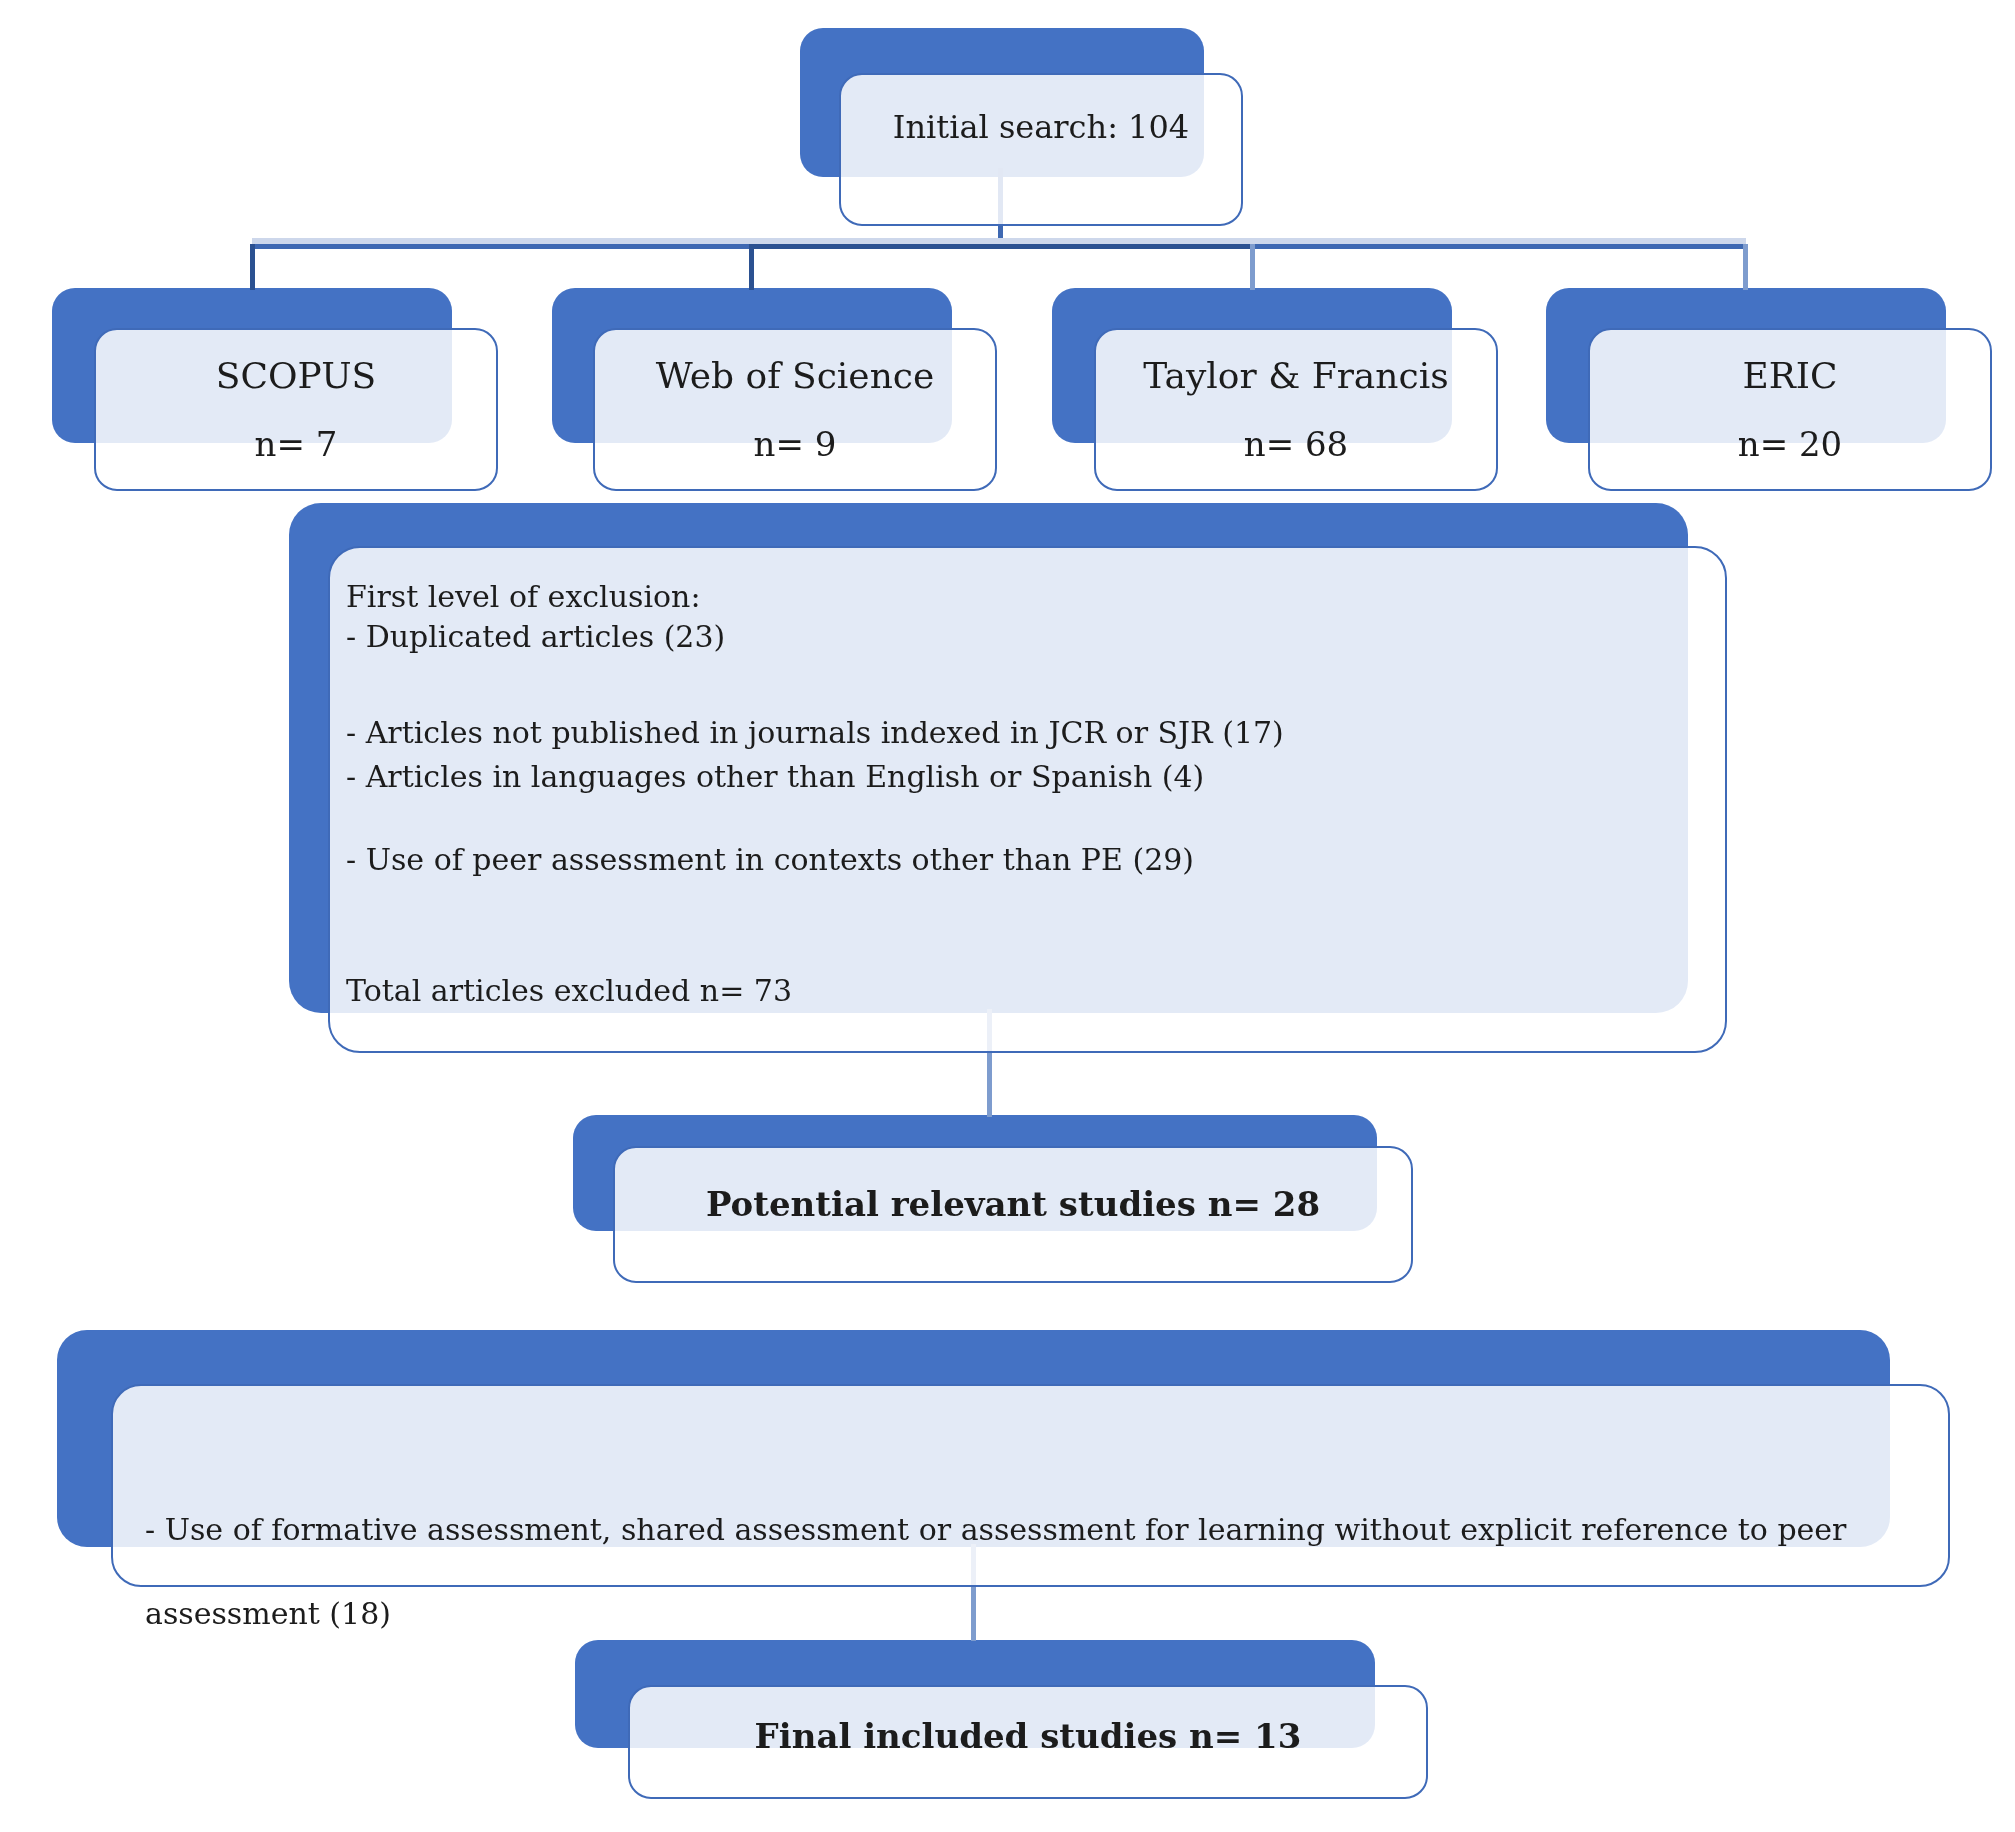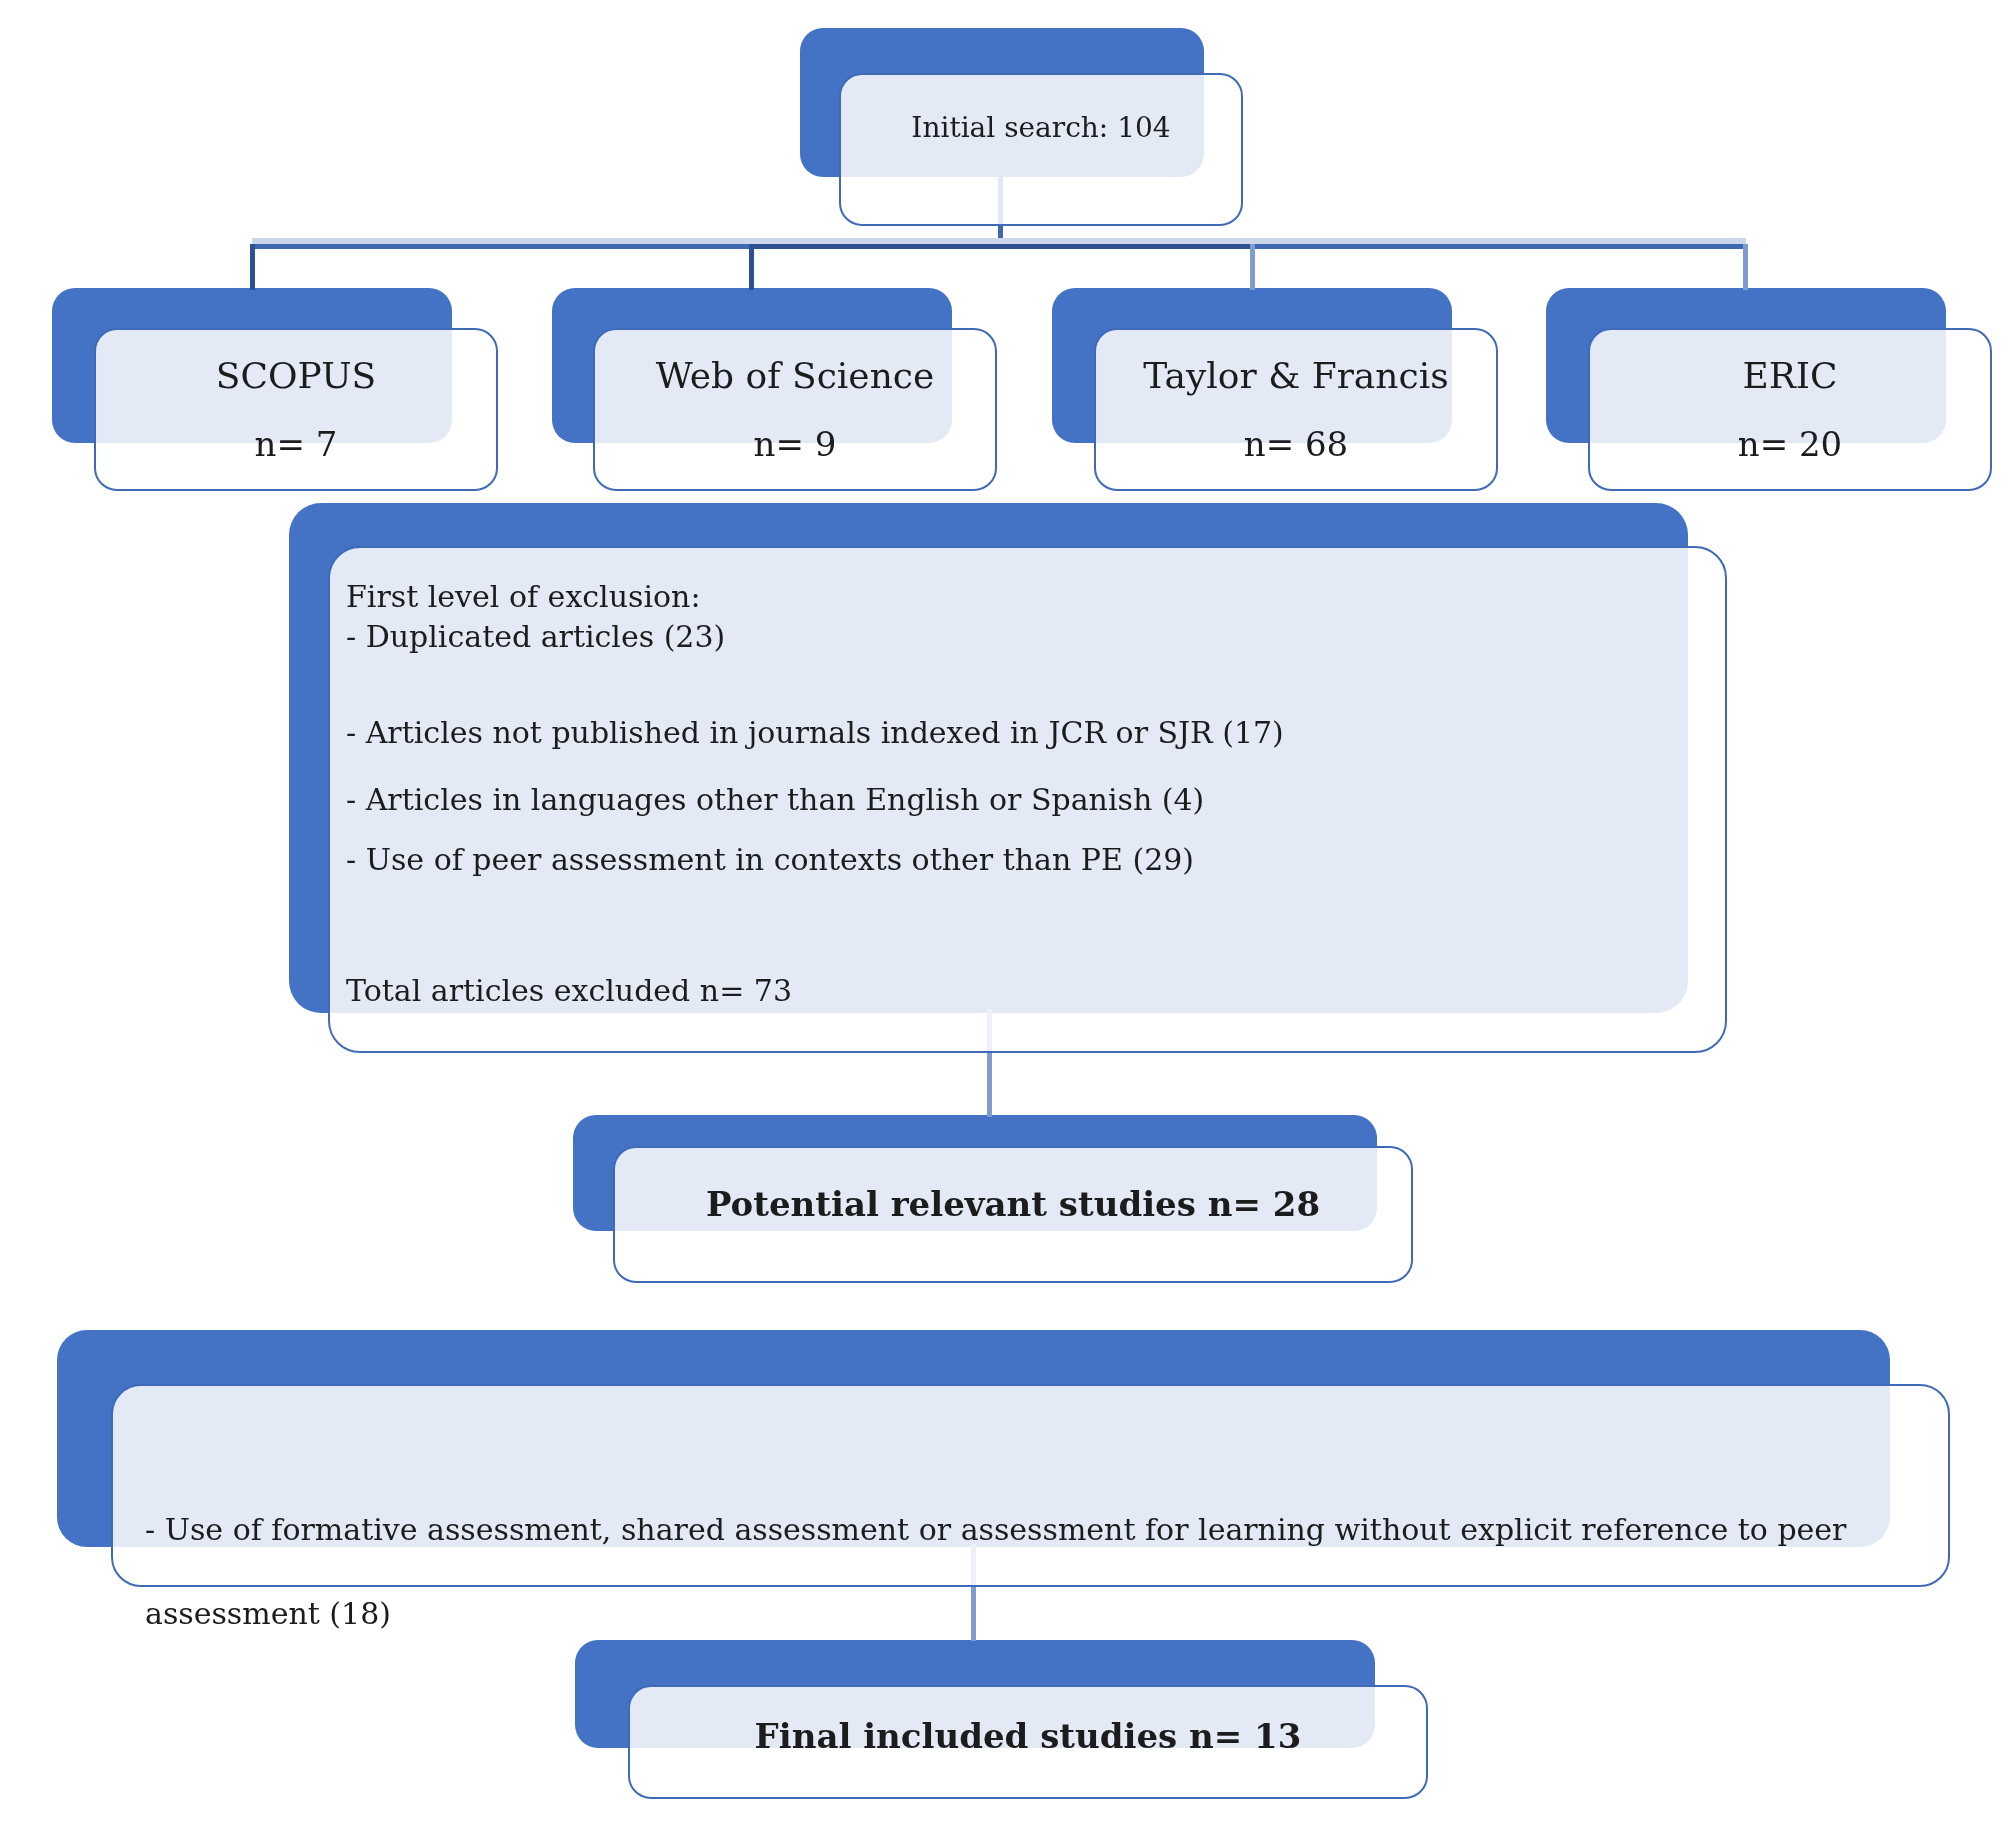--- a/index.html
+++ b/index.html
@@ -20,21 +20,21 @@
   .conn{ position:absolute; z-index:2; }
   .c-mid{ background:var(--connector-mid,#3e68b2); }
   .c-dark{ background:var(--connector-dark,#2b5191); }
   .c-light{ background:var(--connector-light,#7e9cce); }
   .c-band{ background:var(--connector-band,#cdd7eb); }
   .label{
     position:absolute; z-index:4; display:flex; align-items:center; justify-content:center;
     text-align:center;
   }
   .label.left{ justify-content:flex-start; text-align:left; }
-  .t-title{ font-size:28px; }
+  .t-title{ font-size:32px; }
   .t-src{ font-size:36px; }
   .t-count{ font-size:34px; }
   .t-body{ font-size:30px; }
   .t-bold{ font-size:34px; font-weight:bold; }
   .src-col{ flex-direction:column; justify-content:space-evenly; }
 </style>
 </head>
 <body>
 
 <div id="canvas">
@@ -85,21 +85,21 @@
     <span class="t-count">n= 68</span>
   </div>
   <div class="label src-col" style="left:1588px; top:328px; width:404px; height:163px;">
     <span class="t-src">ERIC</span>
     <span class="t-count">n= 20</span>
   </div>
 
   <div class="label left t-body" style="left:346px; top:577px;  width:1345px; height:39px;">First level of exclusion:</div>
   <div class="label left t-body" style="left:346px; top:617px;  width:1345px; height:39px;">- Duplicated articles (23)</div>
   <div class="label left t-body" style="left:346px; top:713px; width:1345px; height:39px;">- Articles not published in journals indexed in JCR or SJR (17)</div>
-  <div class="label left t-body" style="left:346px; top:780px; width:1345px; height:39px;">- Articles in languages other than English or Spanish (4)</div>
+  <div class="label left t-body" style="left:346px; top:757px; width:1345px; height:39px;">- Articles in languages other than English or Spanish (4)</div>
   <div class="label left t-body" style="left:346px; top:840px; width:1345px; height:39px;">- Use of peer assessment in contexts other than PE (29)</div>
   <div class="label left t-body" style="left:346px; top:971px; width:1345px; height:39px;">Total articles excluded n= 73</div>
 
   <div class="label t-bold" style="left:613px; top:1157px; width:800px; height:94px;">Potential relevant studies n= 28</div>
 
   <div class="label left t-body" style="left:145px; top:1488px; width:1742px; height:128px; align-items:flex-start; line-height:84px;">- Use of formative assessment, shared assessment or assessment for learning without explicit reference to peer assessment (18)</div>
 
   <div class="label t-bold" style="left:628px; top:1692px; width:800px; height:87px;">Final included studies n= 13</div>
 
 </div>

